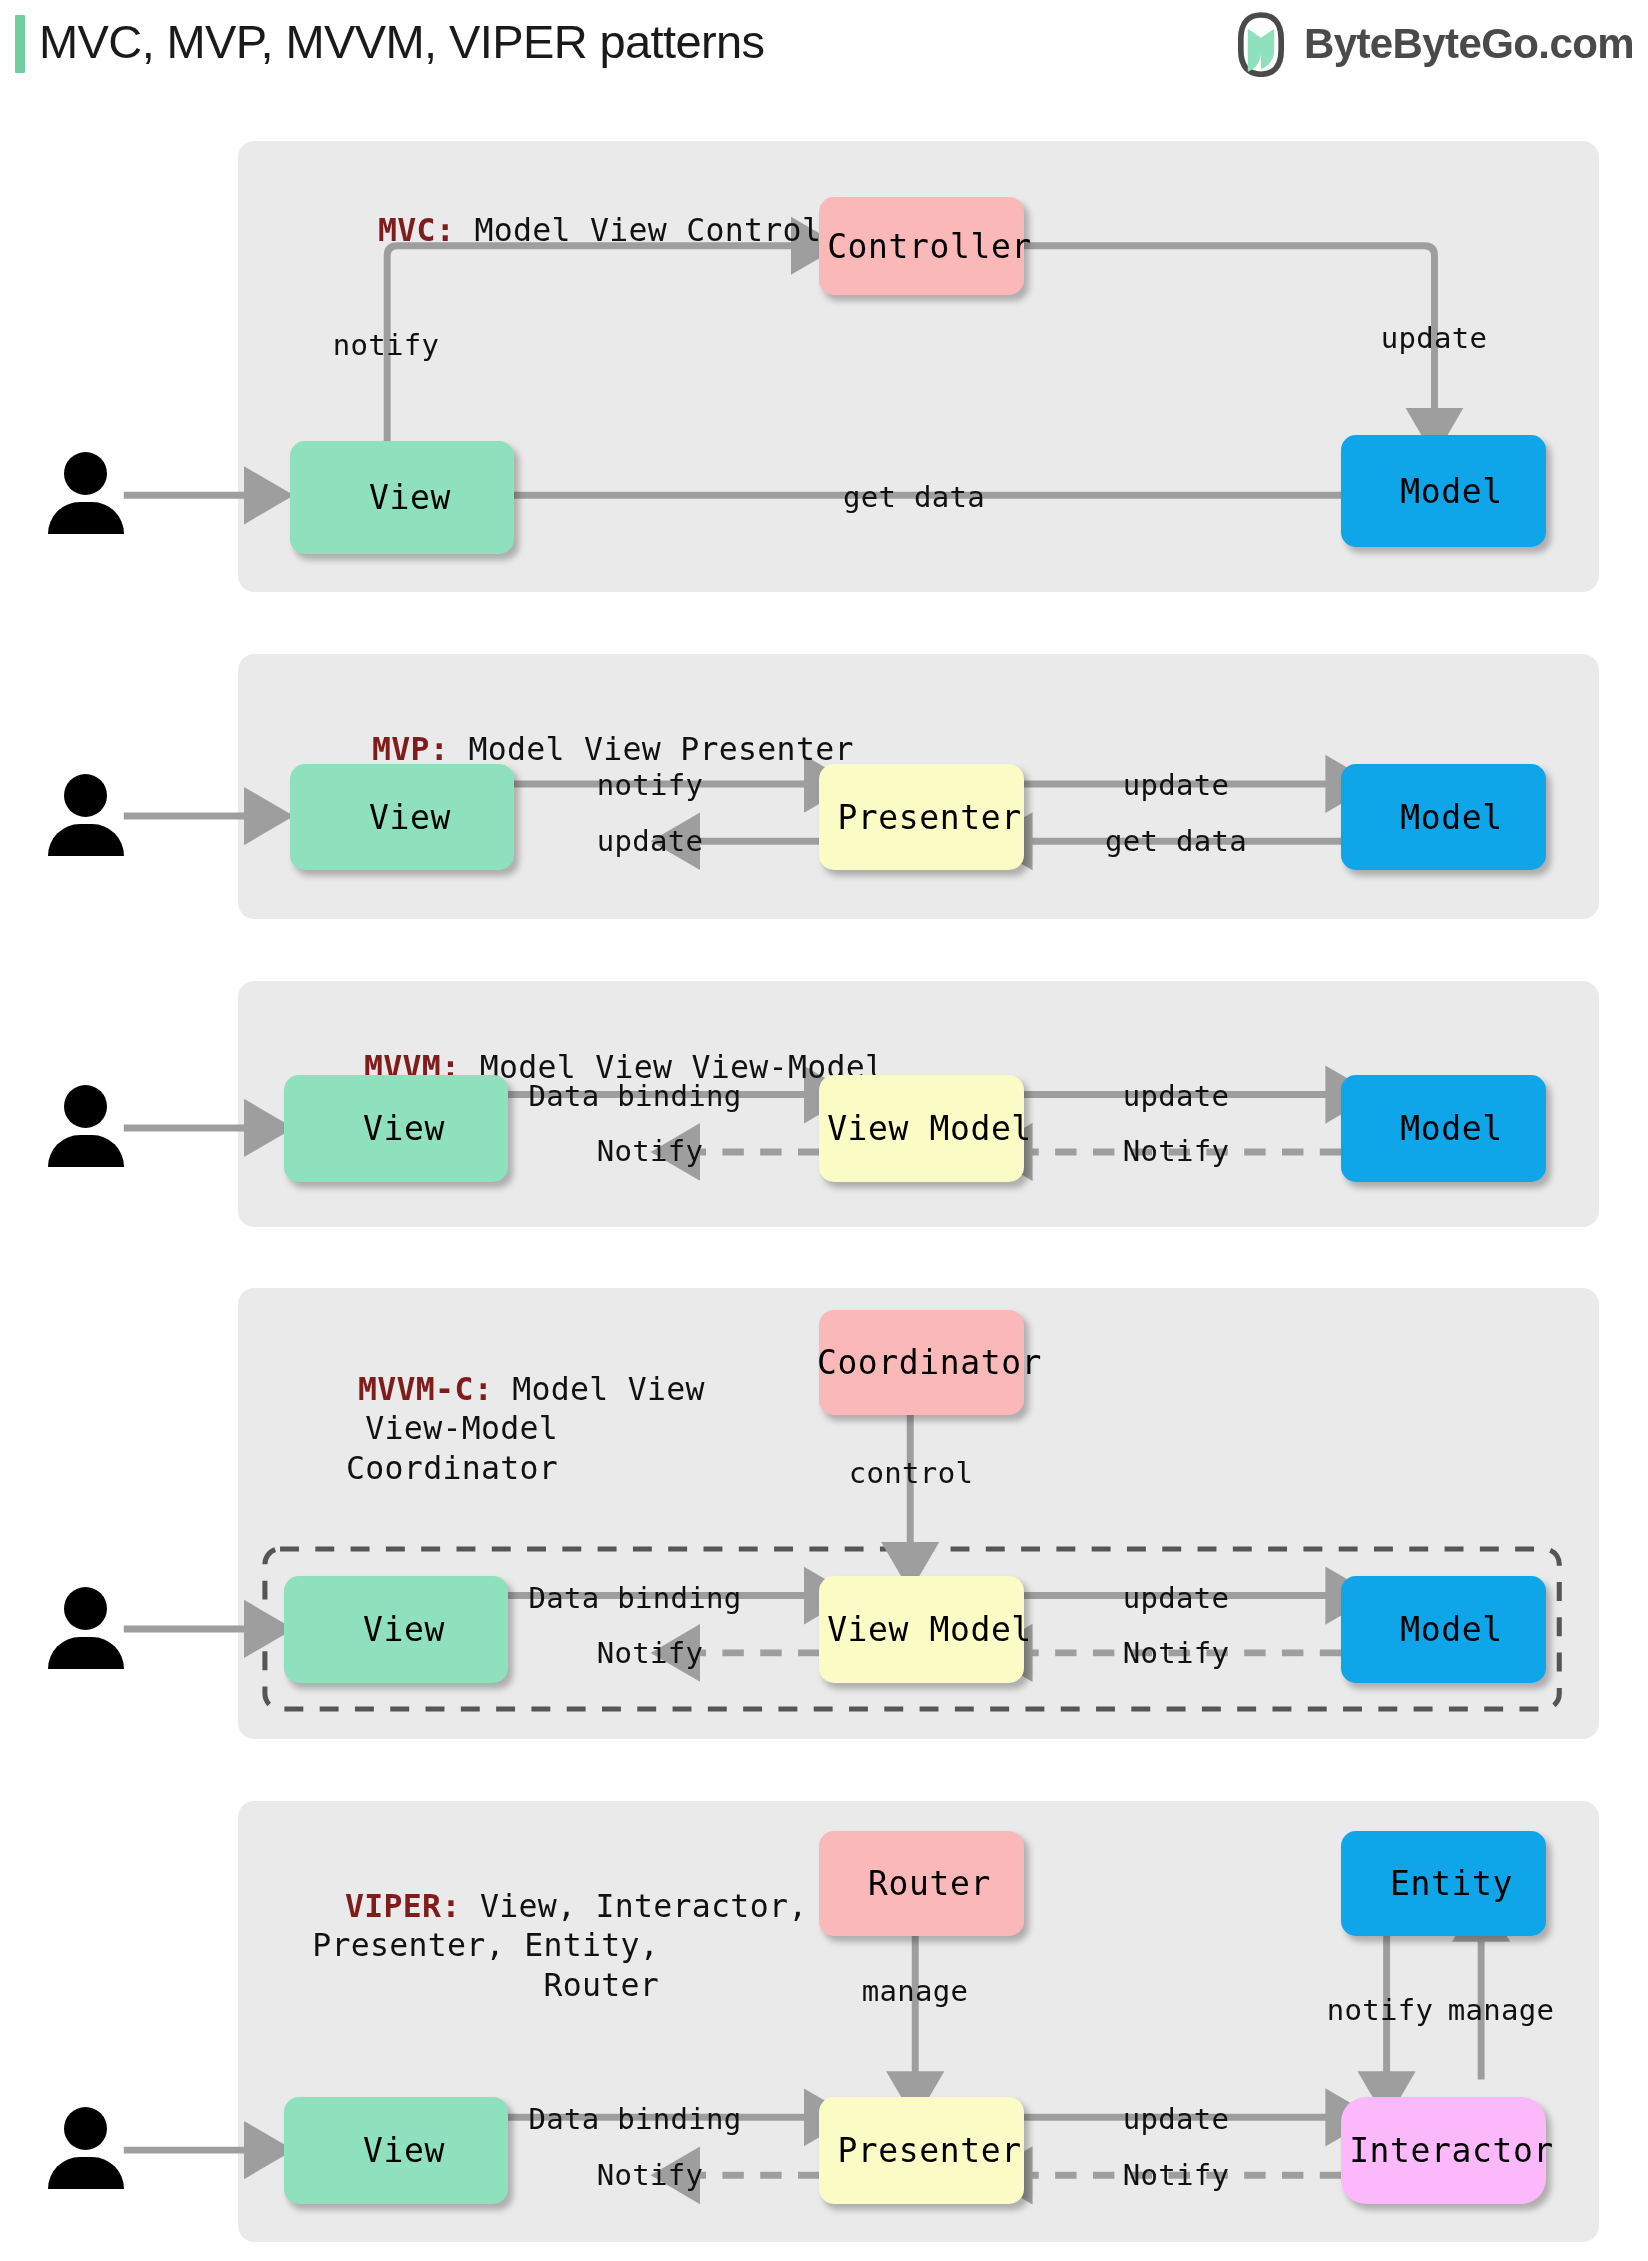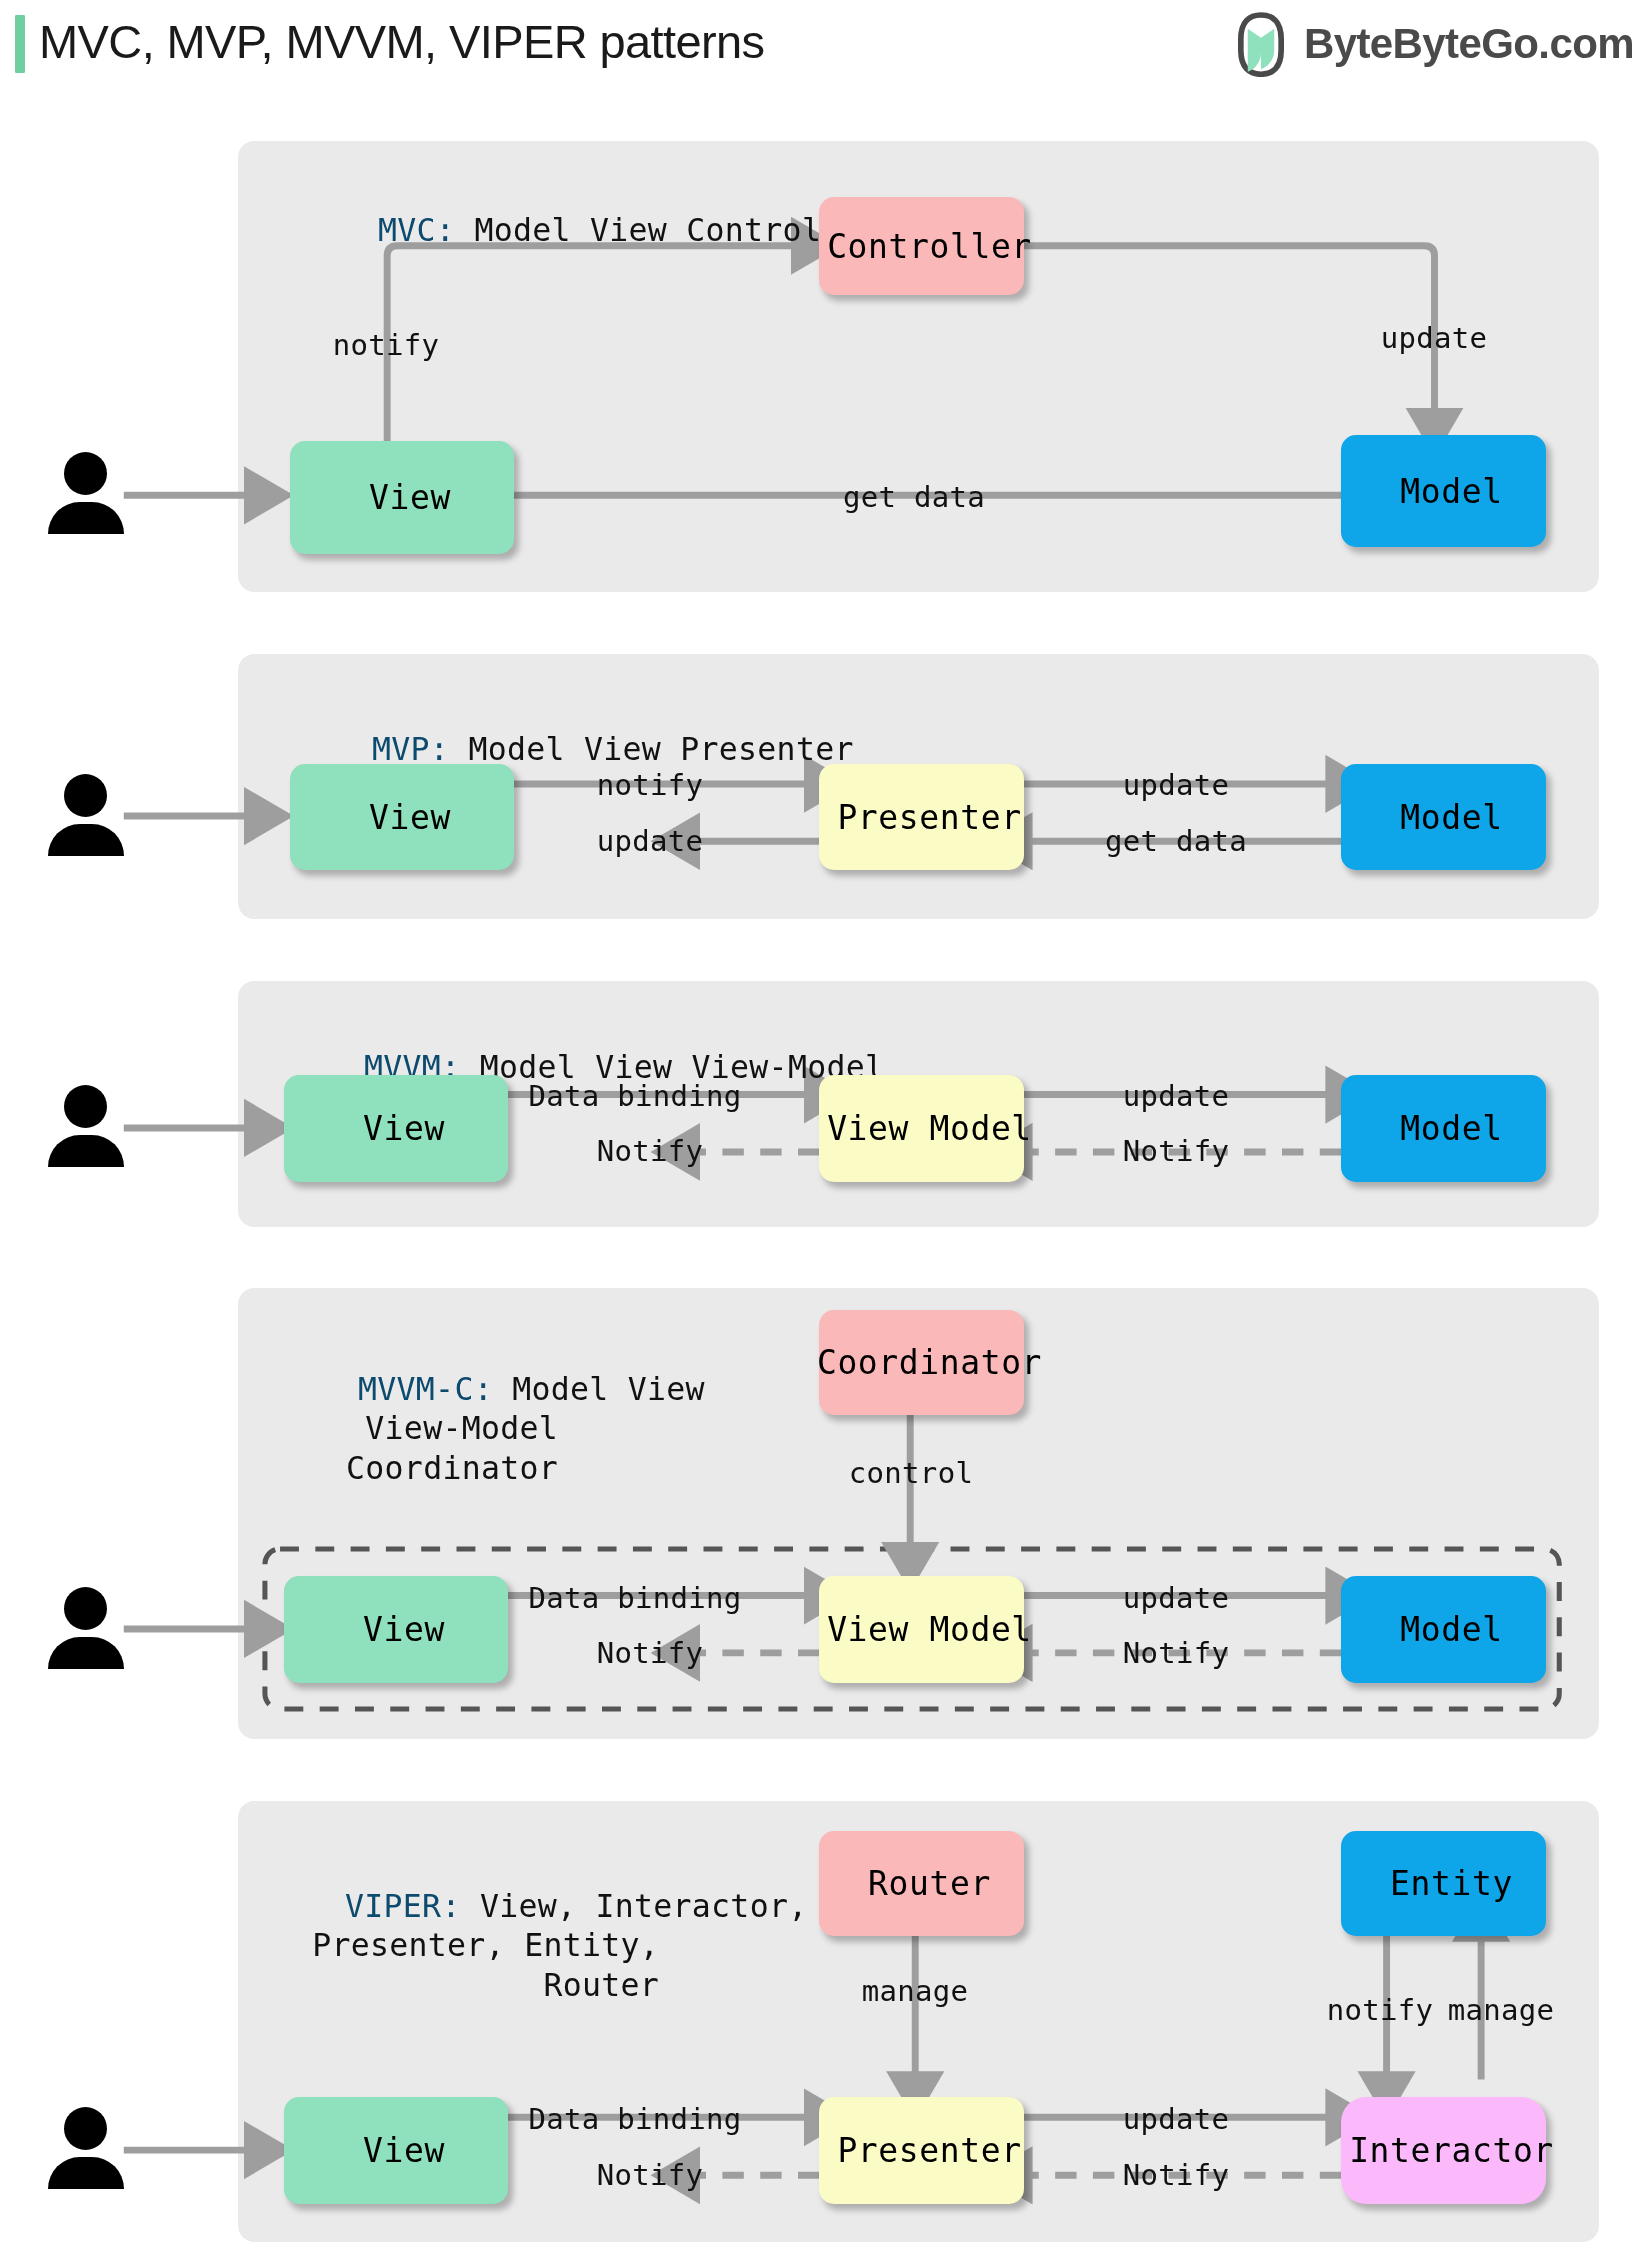--- a/index.html
+++ b/index.html
@@ -33,21 +33,21 @@
         font-size:33px;color:#000;letter-spacing:0.6px;white-space:nowrap;padding-left:16px;}
   .n-view{background:#8FE0BC;}
   .n-model{background:#0ea5e9;}
   .n-ctrl{background:#FBB8B8;}
   .n-pres{background:#FBFBC6;}
   .n-inter{background:#FBB8FB;border-radius:25px;}
 
   
   .cap{position:absolute;font-size:31.5px;color:#111;line-height:1.26;
        white-space:pre;letter-spacing:0.3px;}
-  .cap b{color:#0c4a6e;font-weight:normal;}
+  .cap b{color:#7f1d1d;font-weight:bold;}
   .cap.r{text-align:right;}
 
   
   .elab{position:absolute;font-size:29px;color:#111;white-space:nowrap;
         letter-spacing:0.3px;transform:translateX(-50%);}
 
   
   .actor{position:absolute;width:76px;height:82px;}
   .actor .head{position:absolute;left:16.4px;top:0;width:43px;height:43px;
                border-radius:50%;background:#000;}

